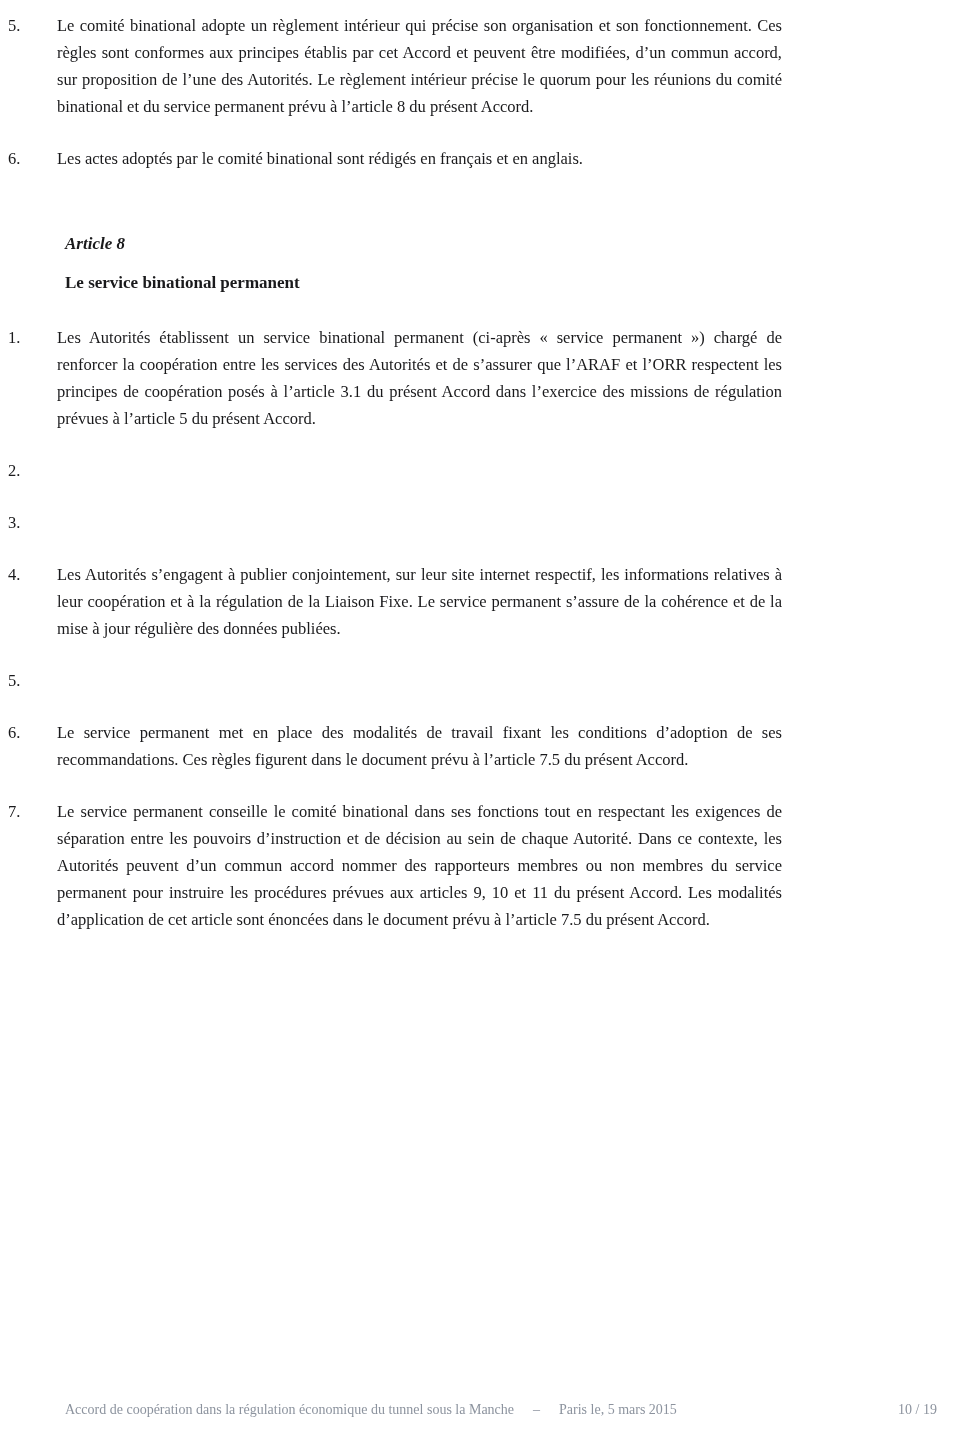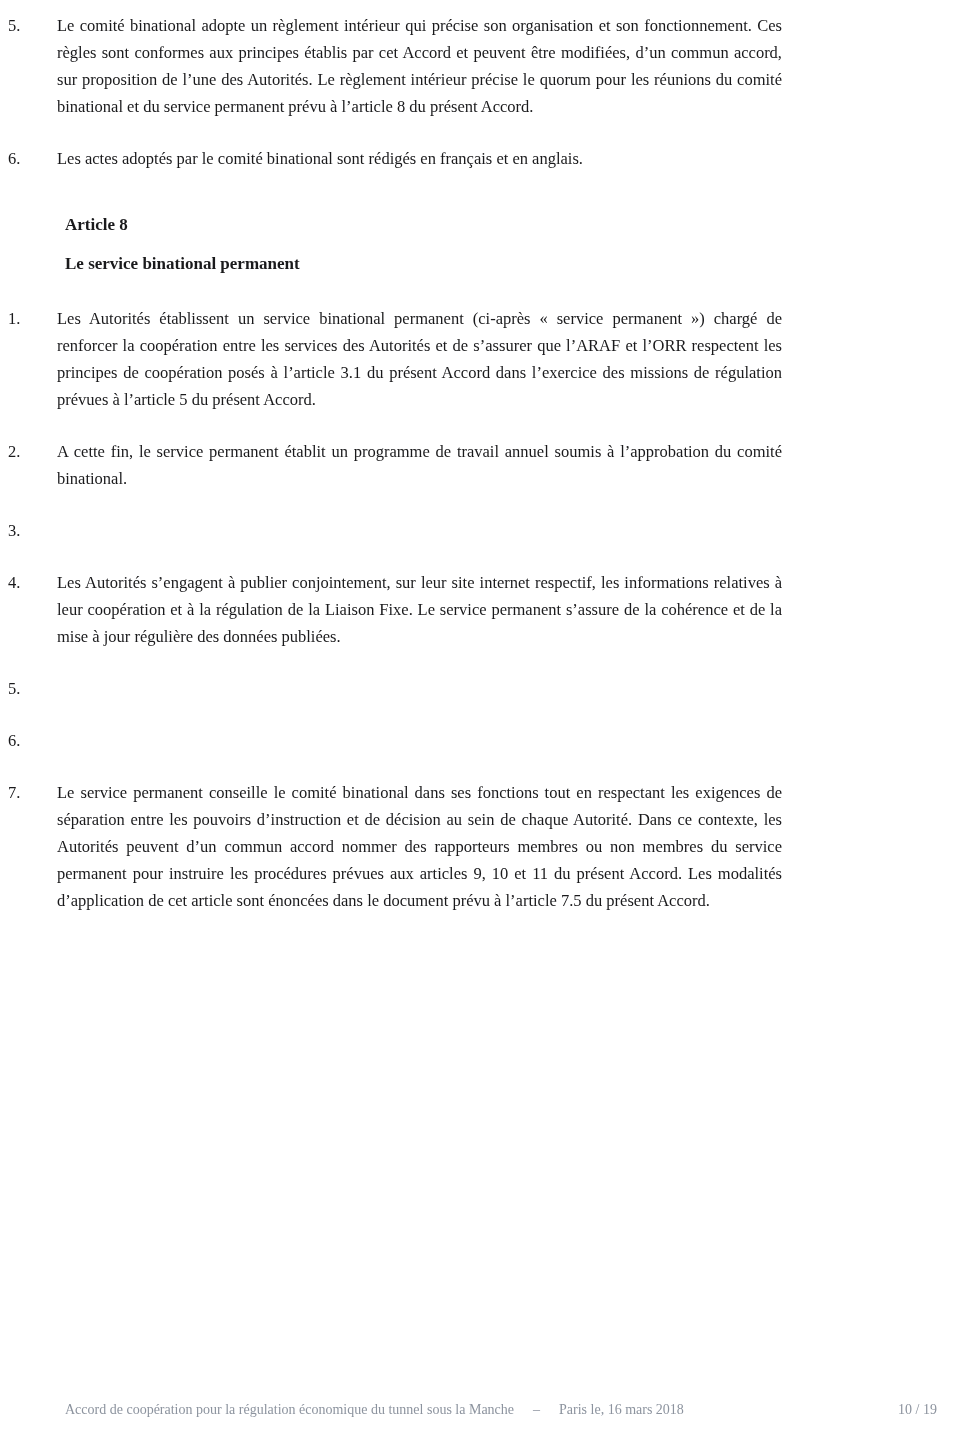--- a/index.html
+++ b/index.html
@@ -29,21 +29,22 @@
     padding-left: 8px;
   }
   .item .text {
     width: 725px;
     text-align: justify;
   }
   .article-title {
     font-size: 17px;
     line-height: 27px;
     font-weight: bold;
-    margin: 39px 0 12px 65px;
+    margin: 58px 0 12px 65px;
+    font-style: italic;
   }
   .article-subtitle {
     font-size: 17px;
     line-height: 27px;
     font-weight: bold;
     margin: 0 0 28px 65px;
   }
   .footer {
     position: absolute;
     left: 65px;
@@ -85,47 +86,47 @@
     <h2 class="article-title">Article 8</h2>
     <h3 class="article-subtitle">Le service binational permanent</h3>
 
     <div class="item">
       <span class="num">1.</span>
       <p class="text">Les Autorités établissent un service binational permanent (ci-après « service permanent ») chargé de renforcer la coopération entre les services des Autorités et de s’assurer que l’ARAF et l’ORR respectent les principes de coopération posés à l’article 3.1 du présent Accord dans l’exercice des missions de régulation prévues à l’article 5 du présent Accord.</p>
     </div>
 
     <div class="item">
       <span class="num">2.</span>
-      <p class="text">A cette fin, le service permanent établit un programme de travail annuel soumis à l’approbation du comité binational.</p>
     </div>
 
     <div class="item">
       <span class="num">3.</span>
     </div>
 
     <div class="item">
       <span class="num">4.</span>
       <p class="text">Les Autorités s’engagent à publier conjointement, sur leur site internet respectif, les informations relatives à leur coopération et à la régulation de la Liaison Fixe. Le service permanent s’assure de la cohérence et de la mise à jour régulière des données publiées.</p>
     </div>
 
     <div class="item">
       <span class="num">5.</span>
     </div>
 
     <div class="item">
       <span class="num">6.</span>
+      <p class="text">Le service permanent met en place des modalités de travail fixant les conditions d’adoption de ses recommandations. Ces règles figurent dans le document prévu à l’article 7.5 du présent Accord.</p>
     </div>
 
     <div class="item">
       <span class="num">7.</span>
       <p class="text">Le service permanent conseille le comité binational dans ses fonctions tout en respectant les exigences de séparation entre les pouvoirs d’instruction et de décision au sein de chaque Autorité. Dans ce contexte, les Autorités peuvent d’un commun accord nommer des rapporteurs membres ou non membres du service permanent pour instruire les procédures prévues aux articles 9, 10 et 11 du présent Accord. Les modalités d’application de cet article sont énoncées dans le document prévu à l’article 7.5 du présent Accord.</p>
     </div>
 
   </div>
 
   <div class="footer">
-    <span>Accord de coopération pour la régulation économique du tunnel sous la Manche</span>
+    <span>Accord de coopération dans la régulation économique du tunnel sous la Manche</span>
     <span class="sep">–</span>
-    <span>Paris le, 16 mars 2018</span>
+    <span>Paris le, 5 mars 2015</span>
     <span class="spacer"></span>
     <span class="page-num">10 / 19</span>
   </div>
 </div>
 
 </body></html>

